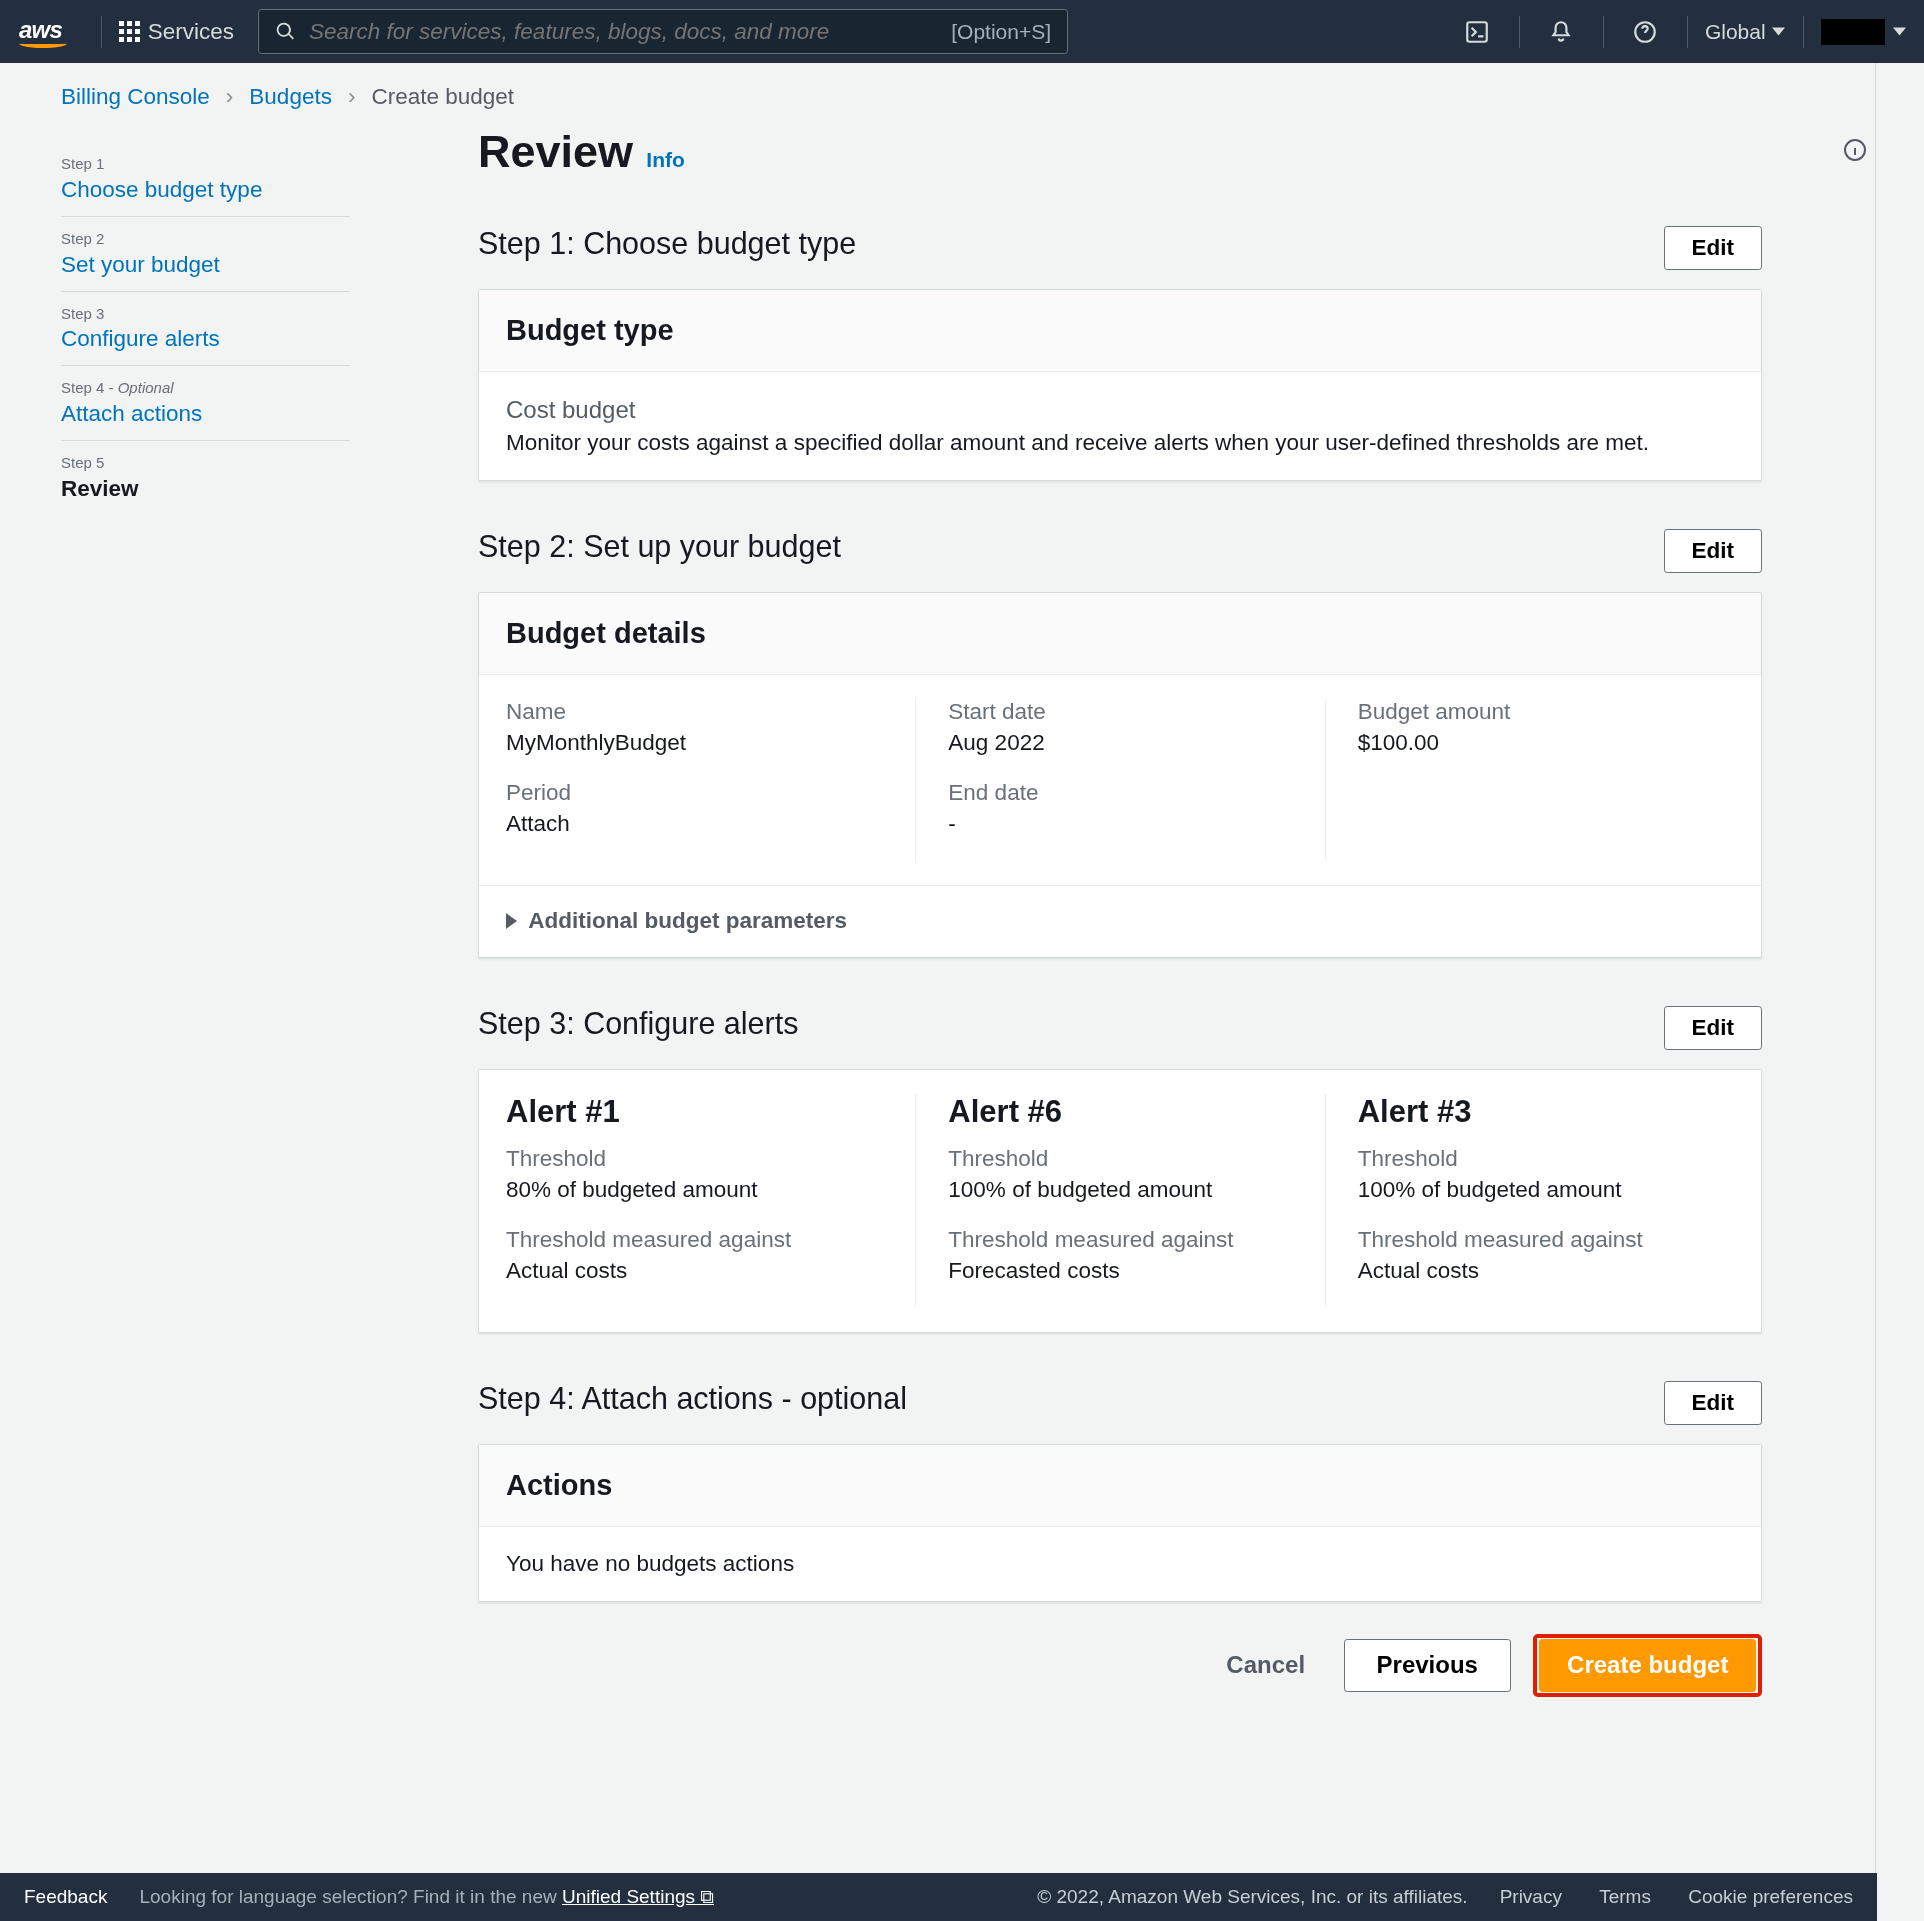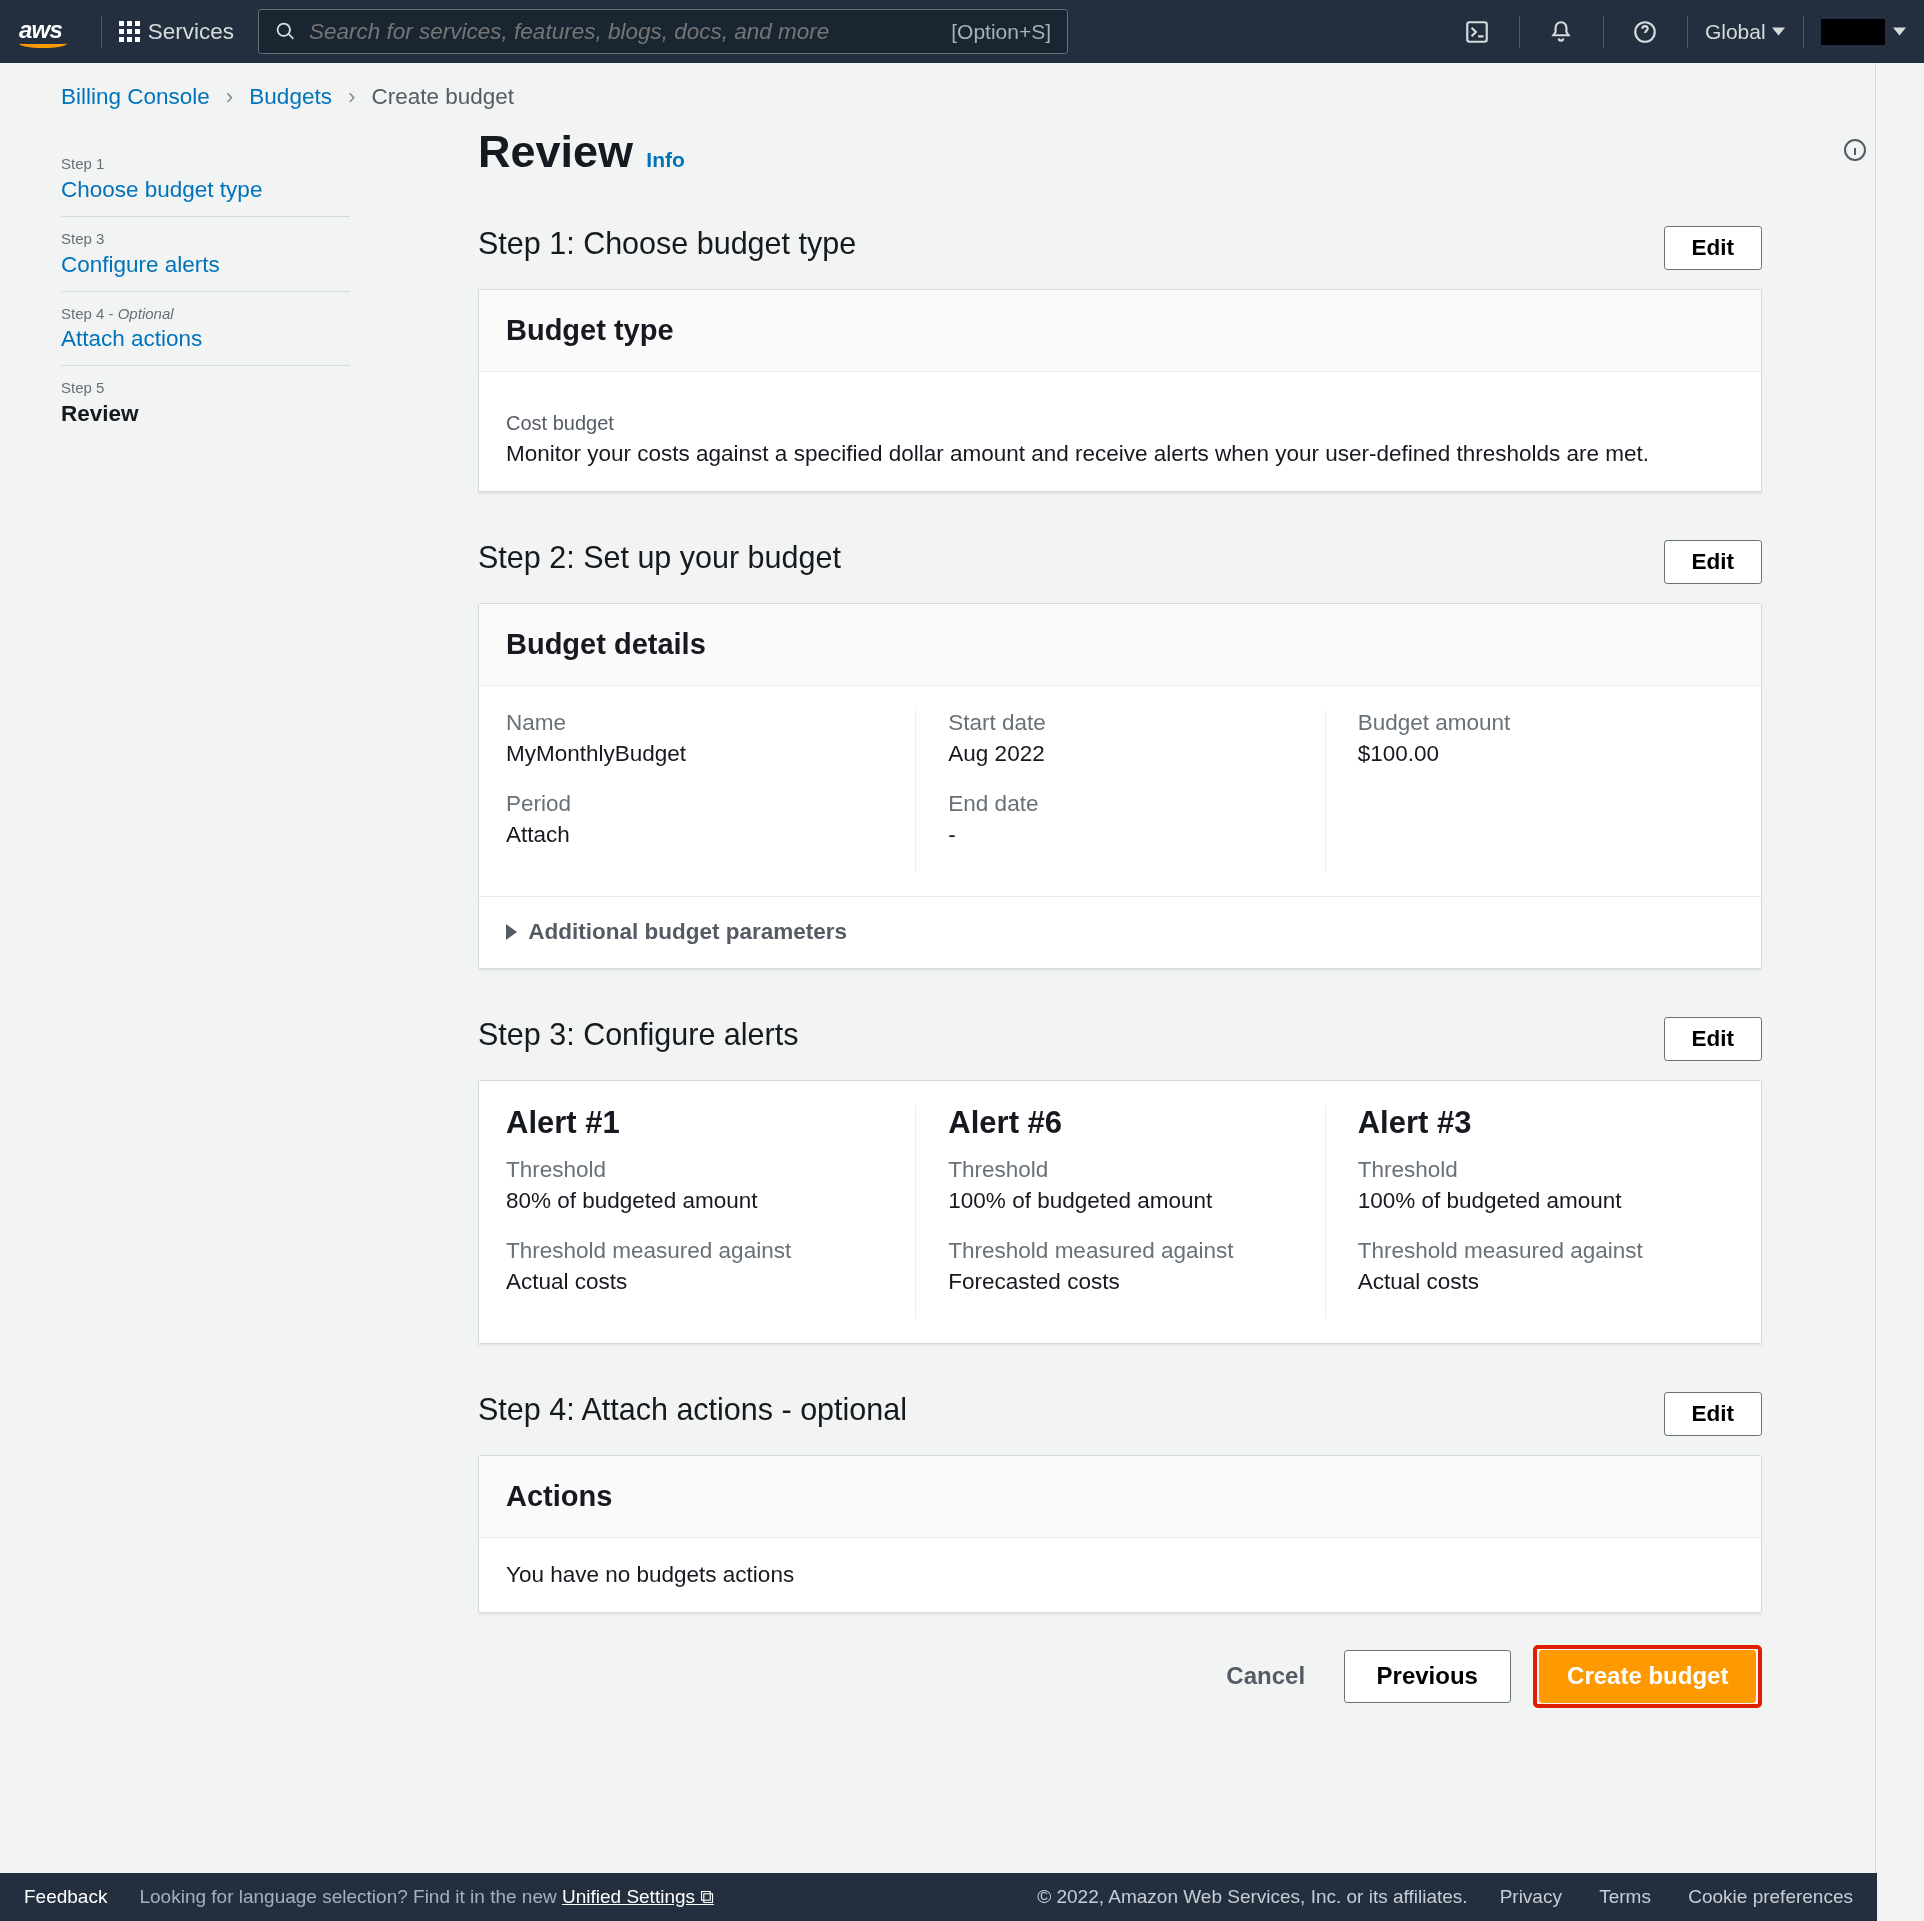--- a/index.html
+++ b/index.html
@@ -51,21 +51,21 @@
   .section { margin-top: 48px; }
   .section-header-row { display: flex; justify-content: space-between; align-items: flex-start; margin-bottom: 19px; }
   .section-header-row h2 { font-size: 30.5px; font-weight: 400; }
   .edit-btn { background: #fff; border: 0.8px solid #687078; border-radius: 3.2px; padding: 8px 27px; font-size: 22.5px; font-weight: 700; cursor: pointer; }
 
   .panel { border: 0.8px solid #d5dbdb; border-radius: 1.6px; background: #fff; box-shadow: 0 1.6px 1.6px rgba(0,0,0,0.06); }
   .panel .panel-head { background: #fafafa; padding: 24px 27px; border-bottom: 0.8px solid #eaeded; }
   .panel .panel-head h3 { font-size: 29px; font-weight: 700; }
   .panel .panel-body { padding: 24px 27px; }
 
-  .desc-title { font-size: 20px; color: #545b64; margin-bottom: 6.4px; margin-top: 16px; }
+  .desc-title { font-size: 24px; color: #545b64; margin-bottom: 6.4px; }
   .desc-text  { font-size: 22.5px; color: #16191f; }
 
   .grid3 { display: grid; grid-template-columns: 1fr 1fr 1fr; gap: 0; }
   .grid3 .cell { padding-right: 24px; }
   .grid3 .cell.mid { border-left: 0.8px solid #eaeded; padding-left: 32px; }
   .grid3 .cell.right { border-left: 0.8px solid #eaeded; padding-left: 32px; }
   .kv-label { color: #687078; font-size: 22.5px; margin-bottom: 4.8px; }
   .kv-value { font-size: 22.5px; margin-bottom: 24px; }
 
   .expander { border-top: 0.8px solid #eaeded; padding: 22.5px 27px; display: flex; align-items: center; gap: 11.2px; cursor: pointer; }
@@ -168,20 +168,24 @@
   <span class="chev">›</span>
   <span>Create budget</span>
 </div>
 
 <div class="page">
 
   <div class="side">
     <div class="step-block">
       <div class="step-label">Step 1</div>
       <div class="step-title link">Choose budget type</div>
+    </div>
+    <div class="step-block">
+      <div class="step-label">Step 2</div>
+      <div class="step-title link">Set your budget</div>
     </div>
     <div class="step-block">
       <div class="step-label">Step 3</div>
       <div class="step-title link">Configure alerts</div>
     </div>
     <div class="step-block">
       <div class="step-label"><span>Step 4 - </span><span class="step-optional">Optional</span></div>
       <div class="step-title link">Attach actions</div>
     </div>
     <div class="step-block">

